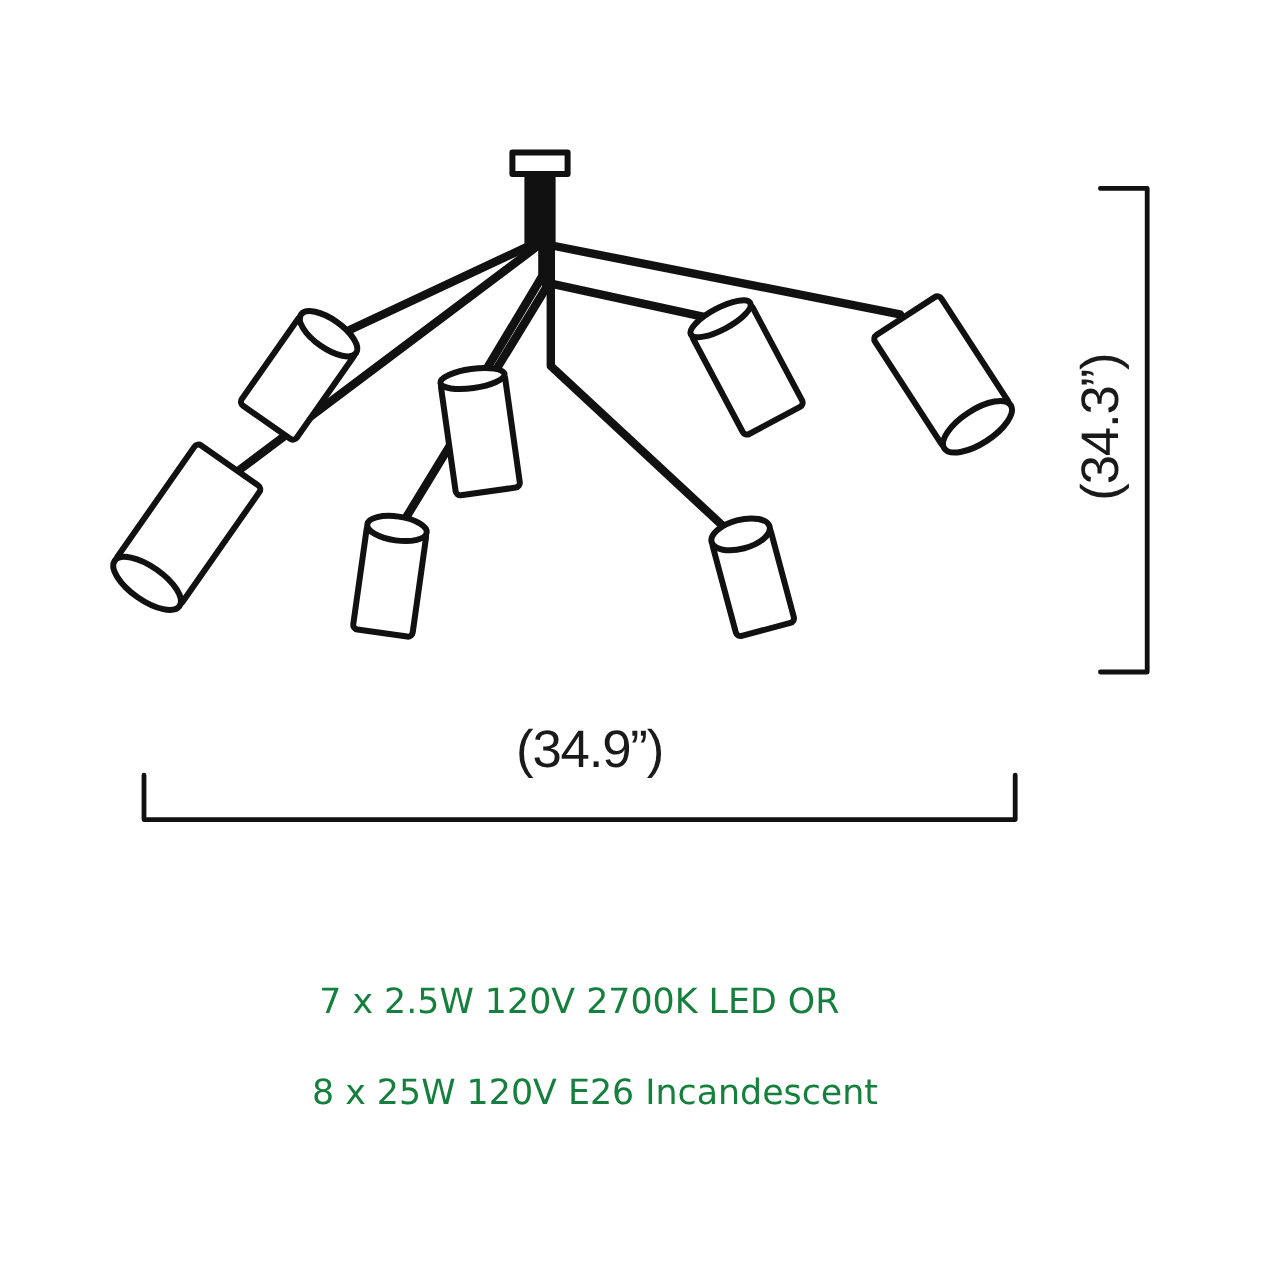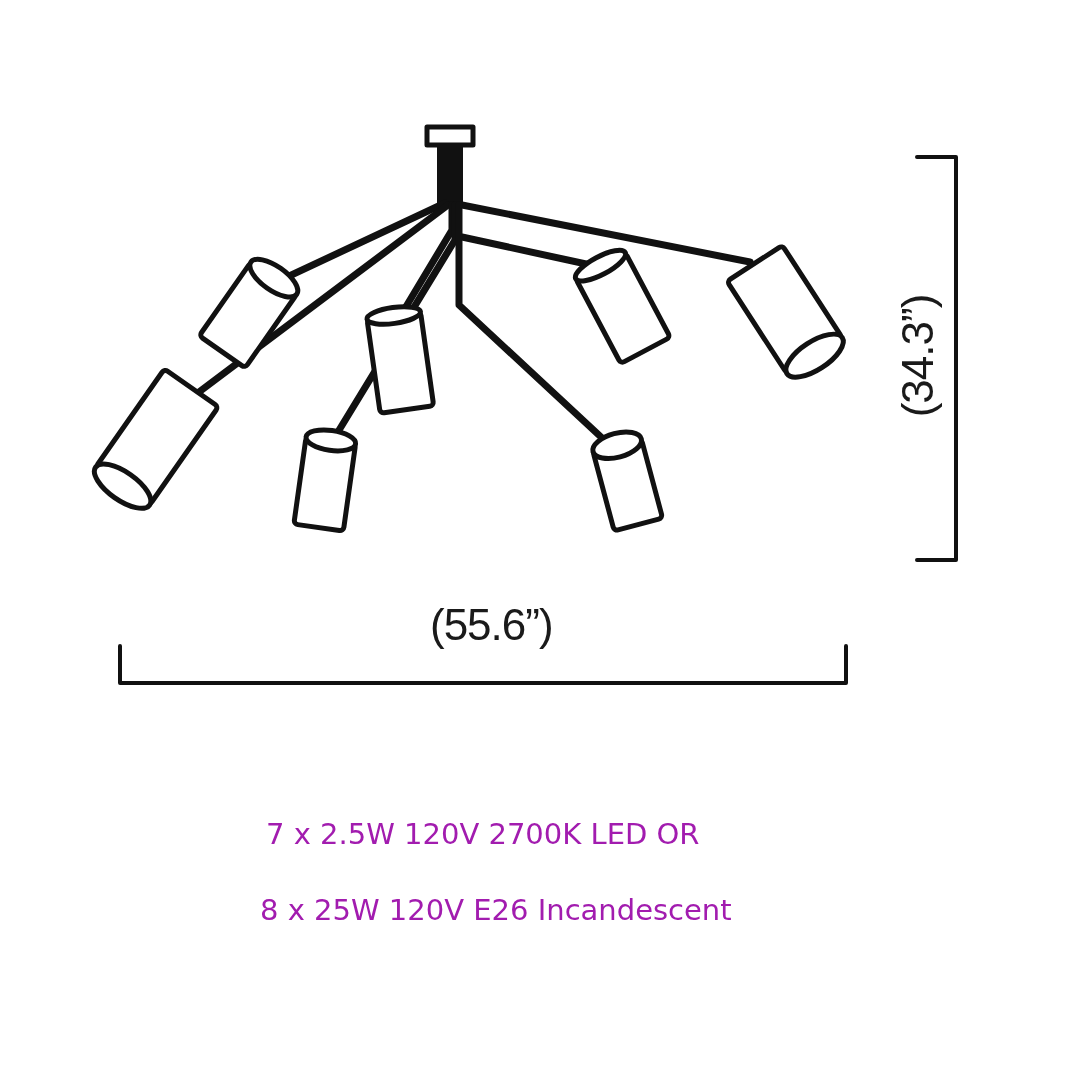--- a/index.html
+++ b/index.html
@@ -1,21 +1,21 @@
 <!DOCTYPE html>
 <html><head>
 <meta charset="utf-8">
 <style>
   html, body { margin:0; padding:0; background:#ffffff; }
   body { width:1066px; height:1066px; position:relative; overflow:hidden; font-family:"Liberation Sans", sans-serif; }
   #diagram { position:absolute; left:0; top:0; width:1066px; height:1066px; }
   .dim-label { position:absolute; font-family:"Liberation Sans", sans-serif; color:#1a1a1a; font-size:44px; letter-spacing:-1px; white-space:nowrap; }
   #width-label { left:430px; top:600px; }
   #height-label { left:918px; top:356px; transform:translate(-50%,-50%) rotate(-90deg); transform-origin:center; position:absolute; }
-  .spec { position:absolute; font-family:"DejaVu Sans", sans-serif; font-size:29px; color:#a21caf; white-space:nowrap; }
+  .spec { position:absolute; font-family:"DejaVu Sans", sans-serif; font-size:29px; color:#15803d; white-space:nowrap; }
   #spec-1 { left:266px; top:817px; }
   #spec-2 { left:260px; top:893px; }
 </style>
 </head>
 <body>
 
 <svg id="diagram" viewBox="0 0 1066 1066" xmlns="http://www.w3.org/2000/svg">
   <g fill="none" stroke="#111" stroke-linecap="round" stroke-linejoin="round">
 
     <rect x="427" y="127" width="46" height="18" stroke-width="5" fill="#fff"></rect>
@@ -68,17 +68,17 @@
         <rect x="-25" y="-38" width="50" height="82" rx="4"></rect>
         <ellipse cx="0" cy="-38" rx="25" ry="12"></ellipse>
       </g>
     </g>
 
     <polyline points="120,646 120,683 846,683 846,646" stroke-width="4" fill="none"></polyline>
     <polyline points="917,157 956,157 956,560 917,560" stroke-width="4" fill="none"></polyline>
   </g>
 </svg>
 
-<div id="width-label" class="dim-label">(55.6”)</div>
+<div id="width-label" class="dim-label">(34.9”)</div>
 <div id="height-label" class="dim-label">(34.3”)</div>
 
 <div id="spec-1" class="spec">7 x 2.5W 120V 2700K LED  OR</div>
 <div id="spec-2" class="spec">8 x 25W 120V E26 Incandescent</div>
 
 </body></html>

